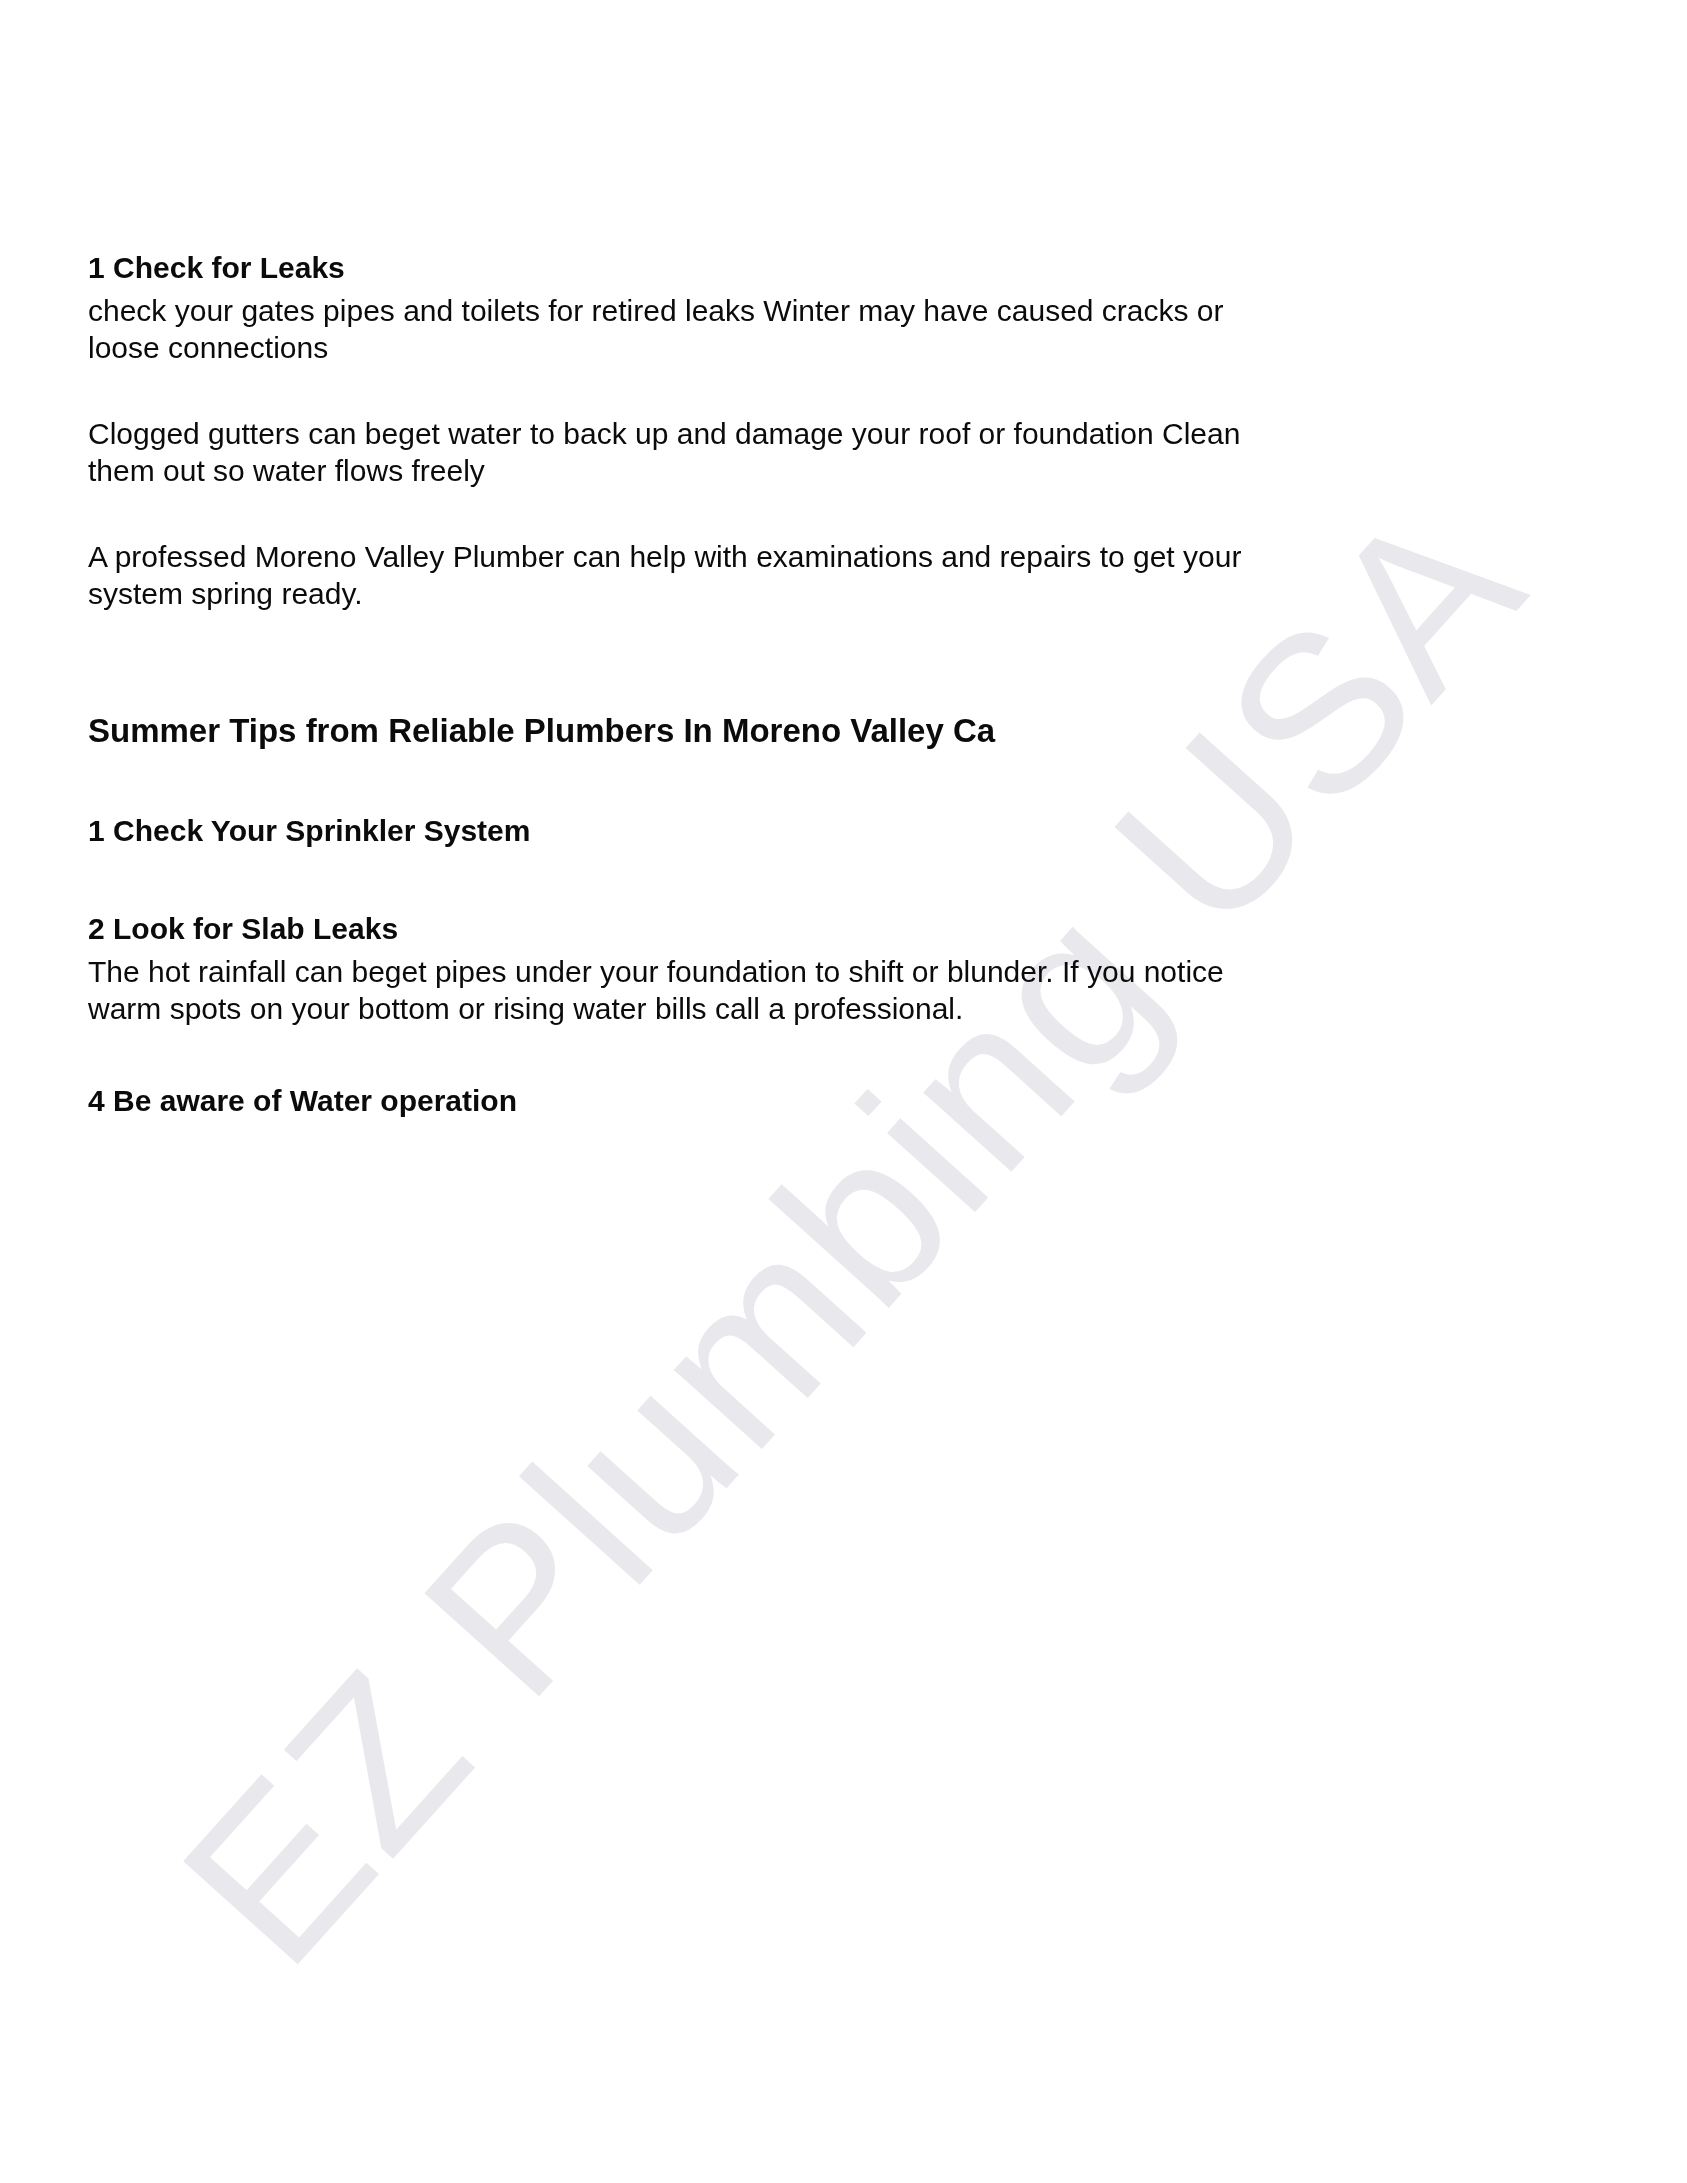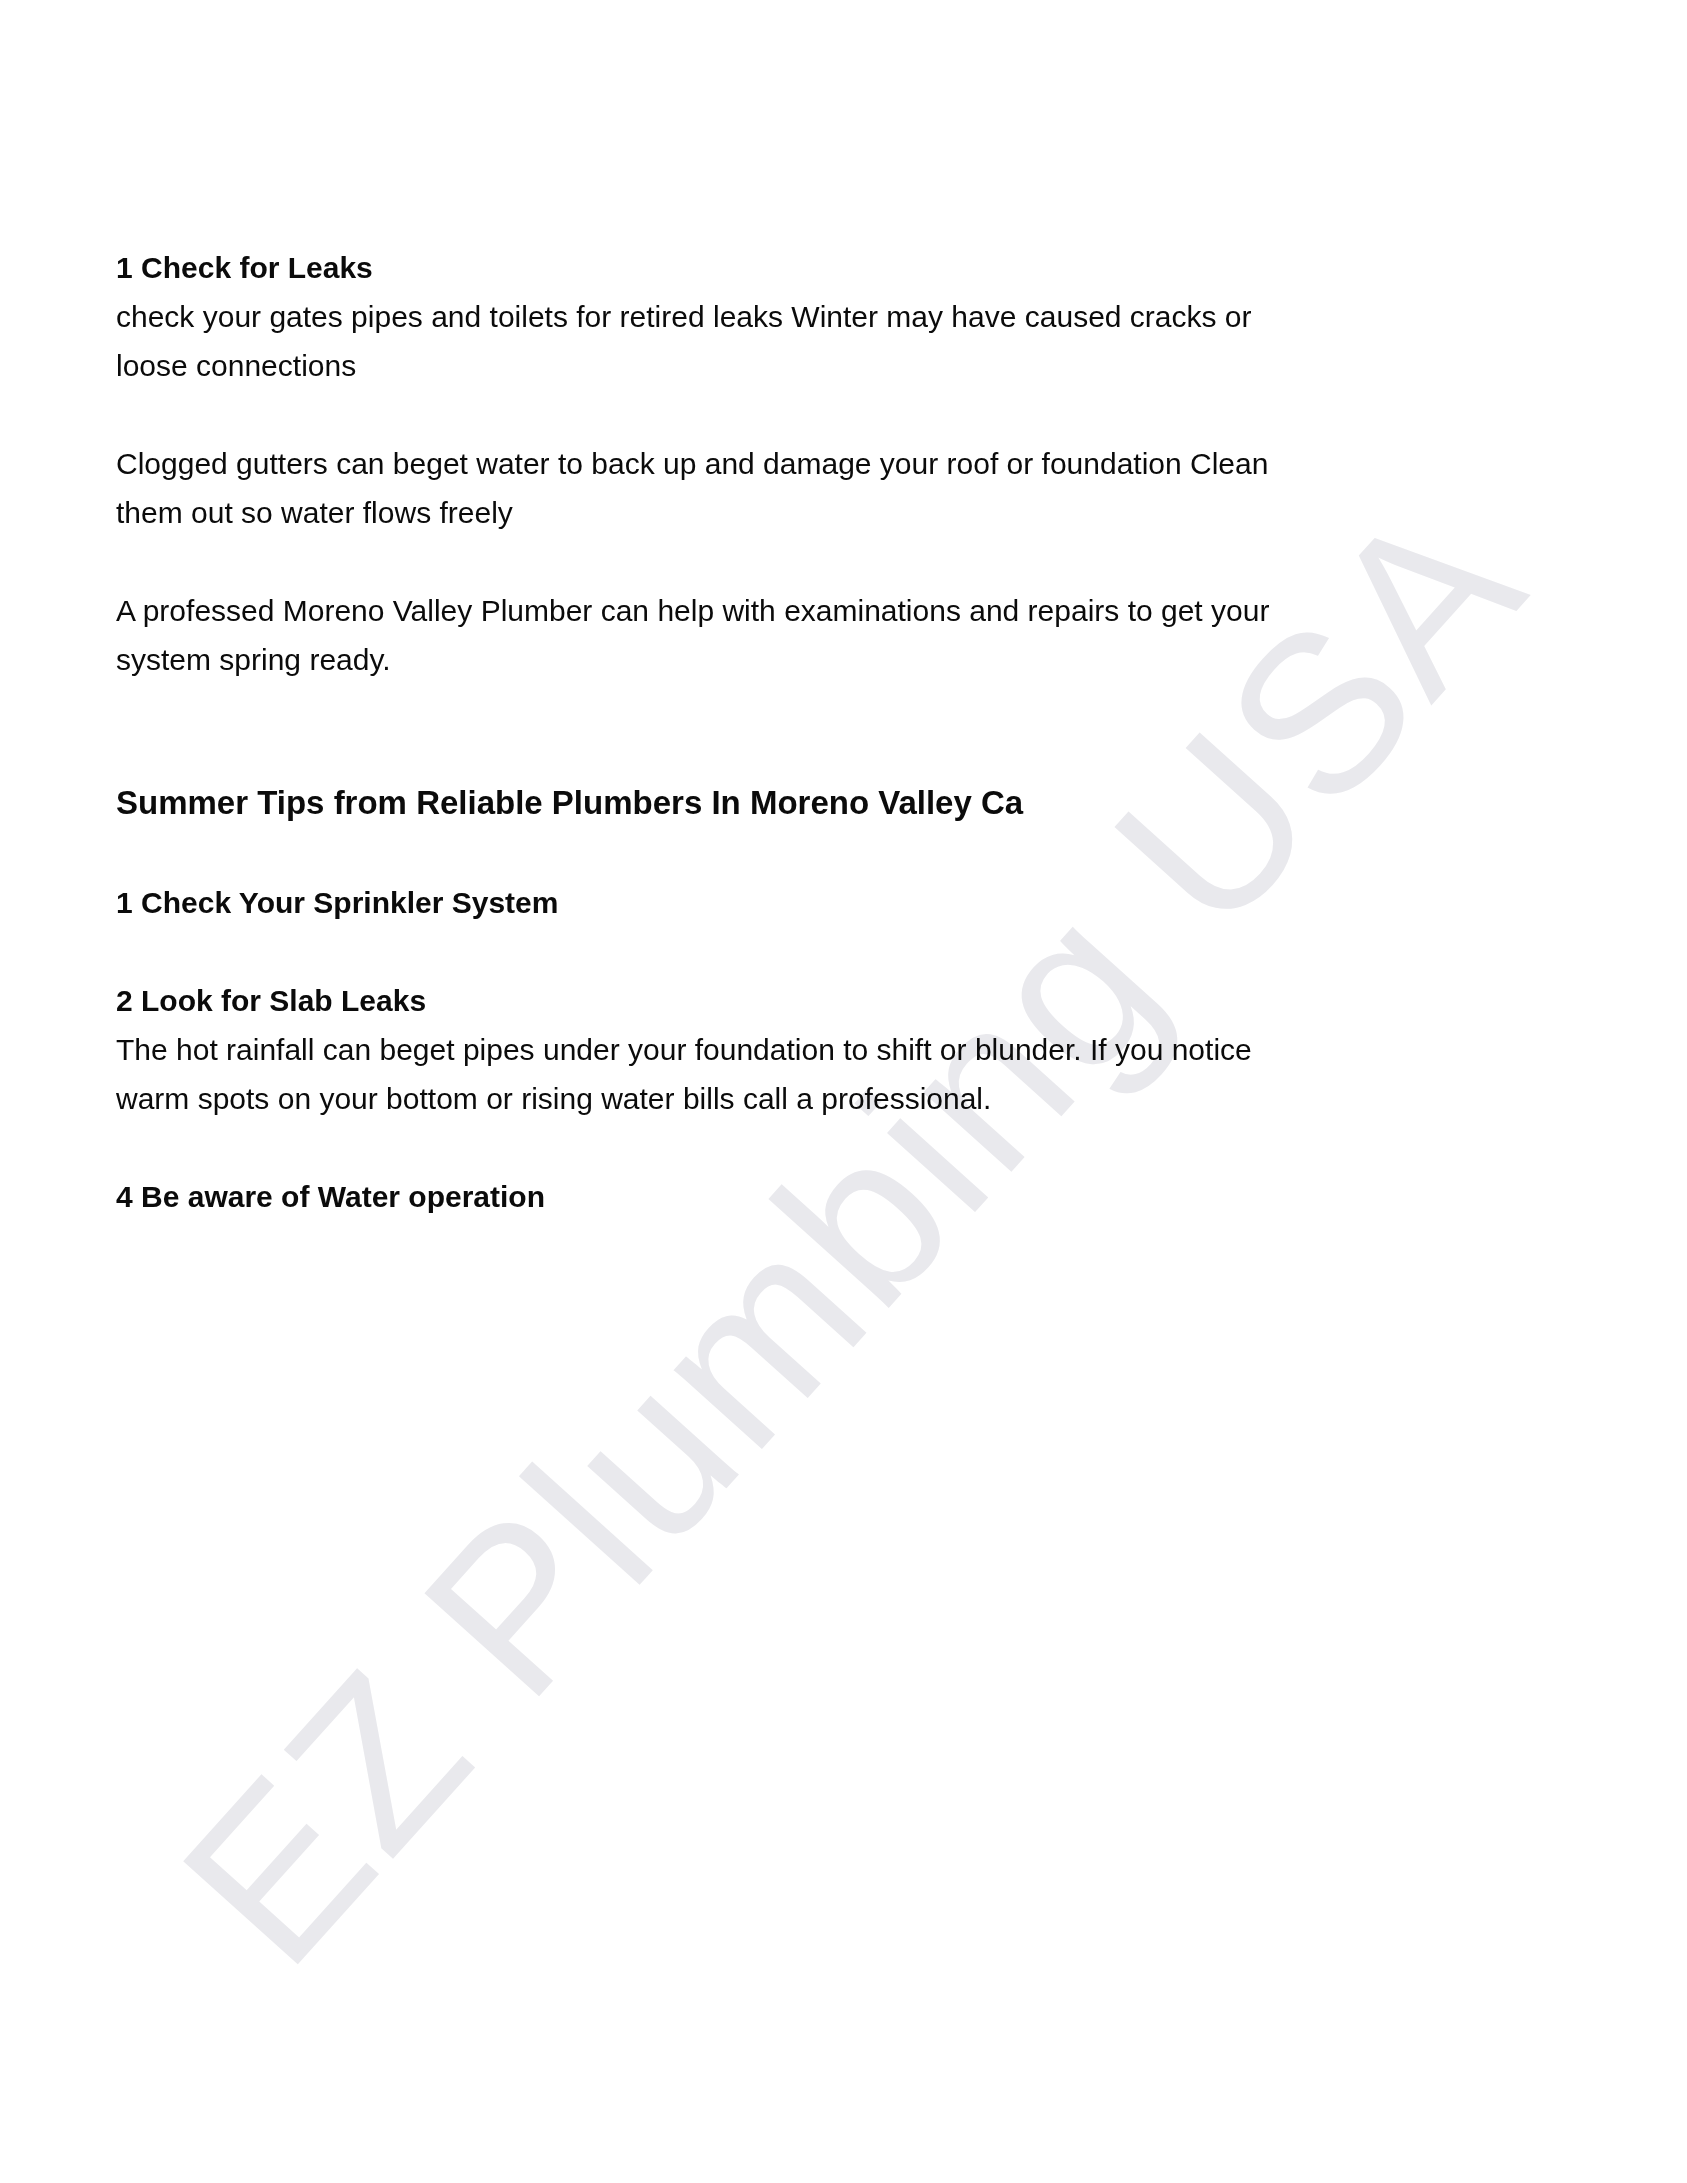--- a/index.html
+++ b/index.html
@@ -26,35 +26,35 @@
     letter-spacing: 4px;
     color: #e9e9ed;
     white-space: nowrap;
     z-index: 0;
     user-select: none;
     pointer-events: none;
   }
   .content {
     position: relative;
     z-index: 1;
-    padding: 243px 194px 0 116px;
+    padding: 243px 194px 0 88px;
     width: 1298px;
   }
   .section {
     margin: 0 0 49px 0;
   }
   .sub-heading {
     font-size: 30px;
     line-height: 49px;
     font-weight: 700;
     white-space: pre-line;
   }
   .body-text {
     font-size: 30px;
-    line-height: 49px;
+    line-height: 37px;
     font-weight: 400;
     white-space: pre-line;
   }
   .big-heading {
     font-size: 33px;
     line-height: 53px;
     font-weight: 700;
     margin: 92px 0 49px 0;
   }
 </style>

